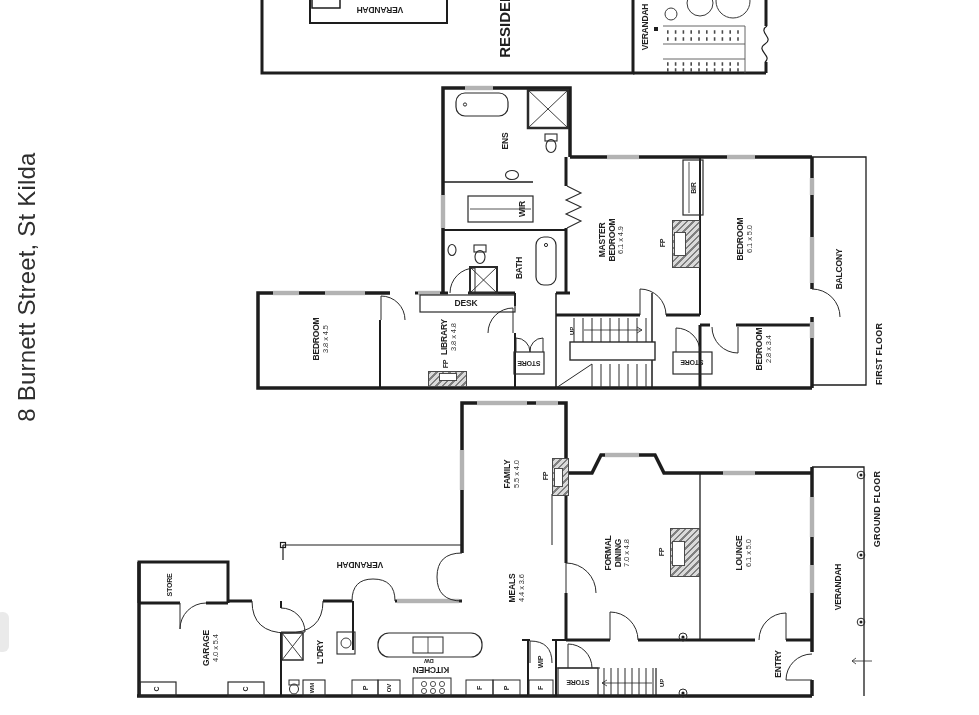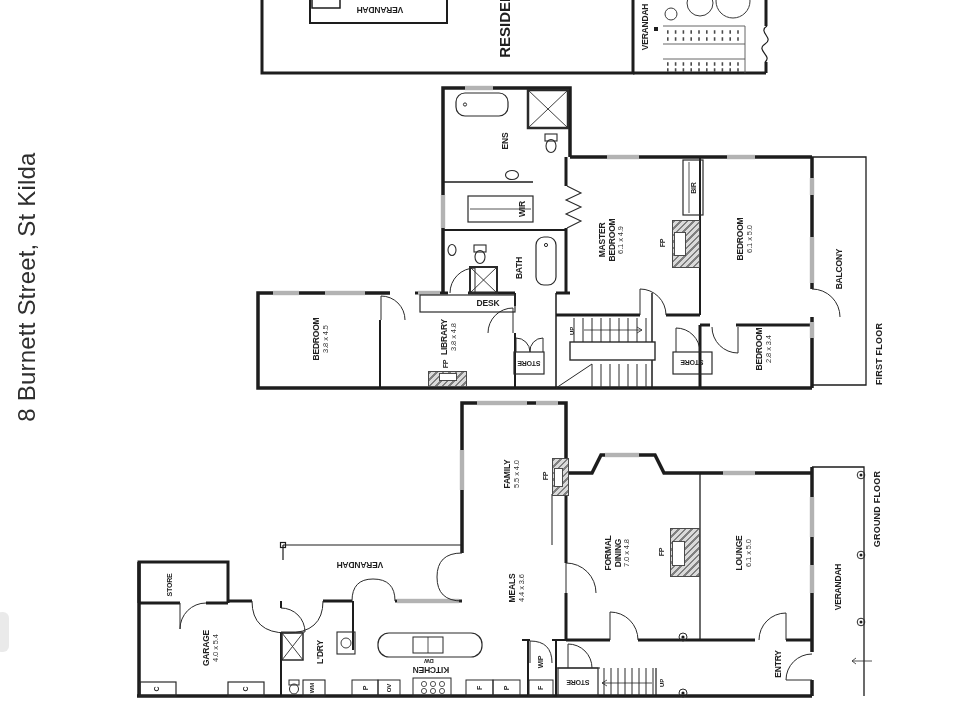--- a/index.html
+++ b/index.html
@@ -4,21 +4,21 @@
 <style>
   html,body{margin:0;padding:0;background:#fff;}
   #canvas{position:relative;width:979px;height:715px;background:#ffffff;overflow:hidden;
           font-family:"Liberation Sans",sans-serif;}
   svg{position:absolute;left:0;top:0;}
   .lbl{position:absolute;font-family:"Liberation Sans",sans-serif;font-weight:bold;color:#1f1f1f;
        white-space:nowrap;text-align:center;line-height:1.12;letter-spacing:-0.2px;z-index:5;}
   .lbl span{display:block;}
   .r270{transform:translate(-50%,-50%) rotate(-90deg);}
   .r180{transform:translate(-50%,-50%) rotate(180deg);}
-  .r0{transform:translate(-50%,-50%);margin-left:22px;}
+  .r0{transform:translate(-50%,-50%);}
   .s6{font-size:6px;}
   .s7{font-size:7px;}
   .s8{font-size:8.5px;}
   .s9{font-size:9px;letter-spacing:0.2px;}
   .s15{font-size:15px;letter-spacing:0;}
   .title{font-size:24px;font-weight:400;color:#2e2e2e;letter-spacing:0.2px;}
   .dims{font-weight:normal;font-size:7.5px;color:#333;letter-spacing:-0.1px;}
   .fp{position:absolute;z-index:3;background:repeating-linear-gradient(135deg,#7f7f7f 0 1.8px,#dadada 1.8px 4.6px);
       border:1px solid #4a4a4a;}
   .fp .notch{position:absolute;background:#fff;border:1px solid #4a4a4a;}

